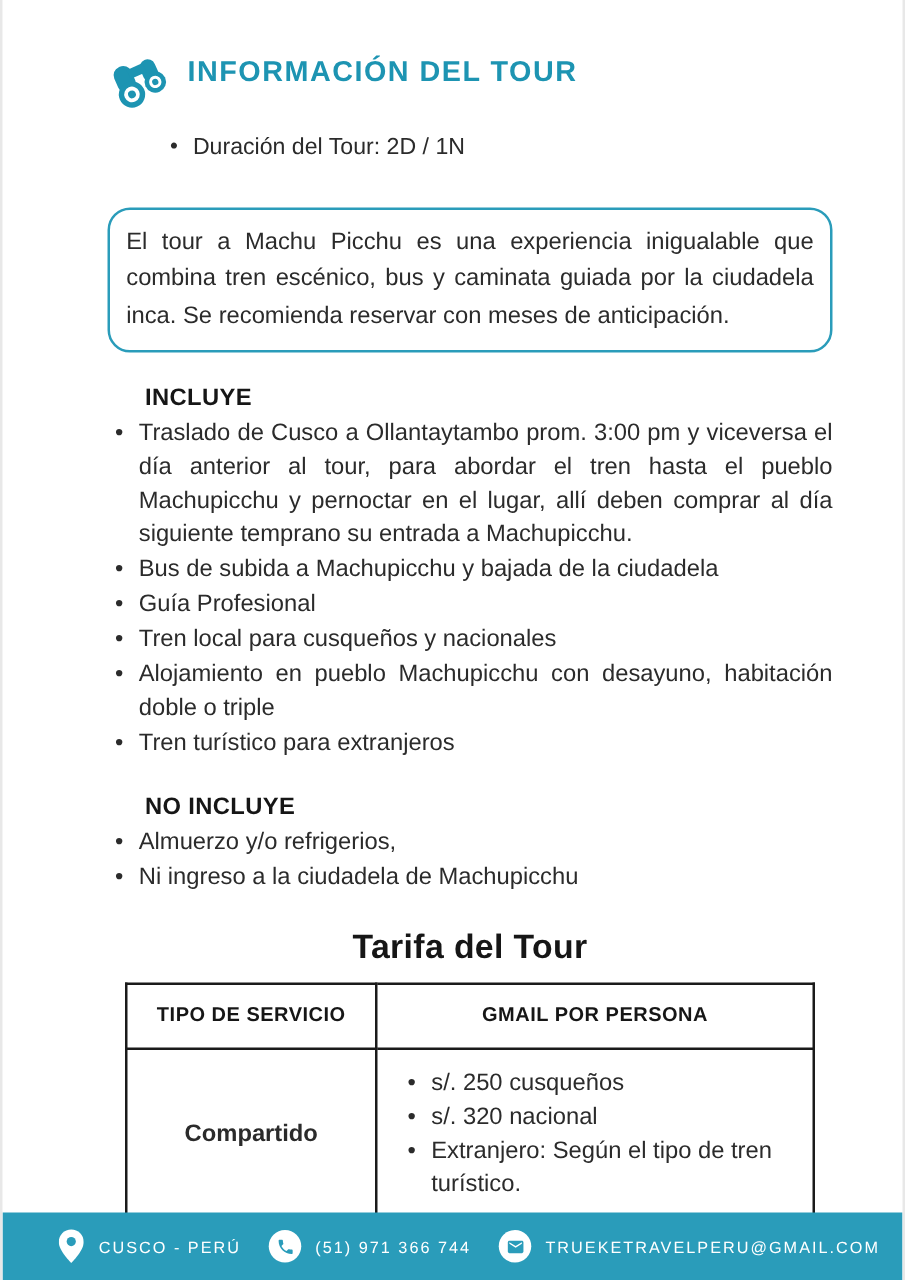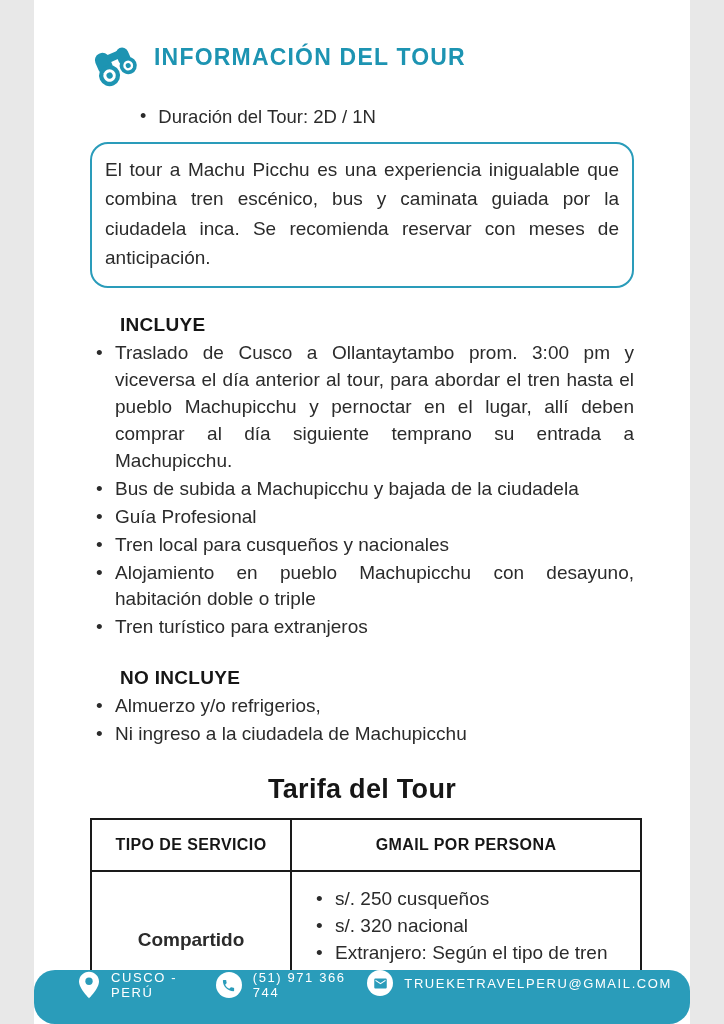--- a/index.html
+++ b/index.html
@@ -8,45 +8,46 @@
     --text-dark:#2b2b2b;
     --heading-black:#161616;
     --table-border:#1a1a1a;
     --page-bg:#ffffff;
   }
   *{margin:0;padding:0;box-sizing:border-box;}
   html,body{background:#e8e8e8;}
   body{font-family:"Liberation Sans","DejaVu Sans",sans-serif;}
   .page{
     position:relative;
-    width:656px;height:1024px;
+    width:720px;height:1024px;
     margin:0 auto;
     background:var(--page-bg);
     overflow:hidden;
+    padding-left:28px;
   }
   .content{padding:38px 56px 0 56px;}
 
   
   .header{display:flex;align-items:flex-start;gap:12px;}
   .binoculars{width:52px;height:50px;flex:0 0 auto;margin-top:2px;}
   .page-title{
     color:var(--accent-teal);
     font-size:23px;font-weight:800;letter-spacing:1.2px;
     padding-top:6px;
   }
   .duration{
     margin:16px 0 0 50px;
     font-size:18.5px;color:var(--text-dark);
     display:flex;align-items:baseline;gap:12px;
   }
   .duration .dot{font-size:18px;line-height:1;position:relative;top:-1px;}
 
   
   .intro-box{
-    margin-top:14px;
+    margin-top:38px;
     border:2.5px solid var(--footer-teal);
     border-radius:18px;
     padding:11px 13px 13px 13px;
   }
   .intro-box p{
     font-size:19px;line-height:1.55;color:var(--text-dark);
     text-align:justify;
   }
 
   
@@ -93,24 +94,23 @@
     font-weight:bold;
   }
   td.price-cell{padding:14px 10px 14px 18px;vertical-align:middle;}
   td.price-cell ul.bullets li{text-align:left;margin-top:0;}
 
   
   .footer{
     position:absolute;left:0;bottom:0;
     width:100%;height:54px;
     background:var(--footer-teal);
-    display:flex;align-items:flex-start;
+    display:flex;align-items:center;
     padding:0 18px 0 44px;
     justify-content:space-between;
-    border-radius:21px;
   }
   .footer-item{display:flex;align-items:center;gap:11px;}
   .footer-item .label{
     color:#ffffff;font-size:13px;letter-spacing:1.6px;
   }
   .icon-circle{
     width:26px;height:26px;border-radius:50%;
     background:#ffffff;
     display:flex;align-items:center;justify-content:center;
     flex:0 0 auto;

